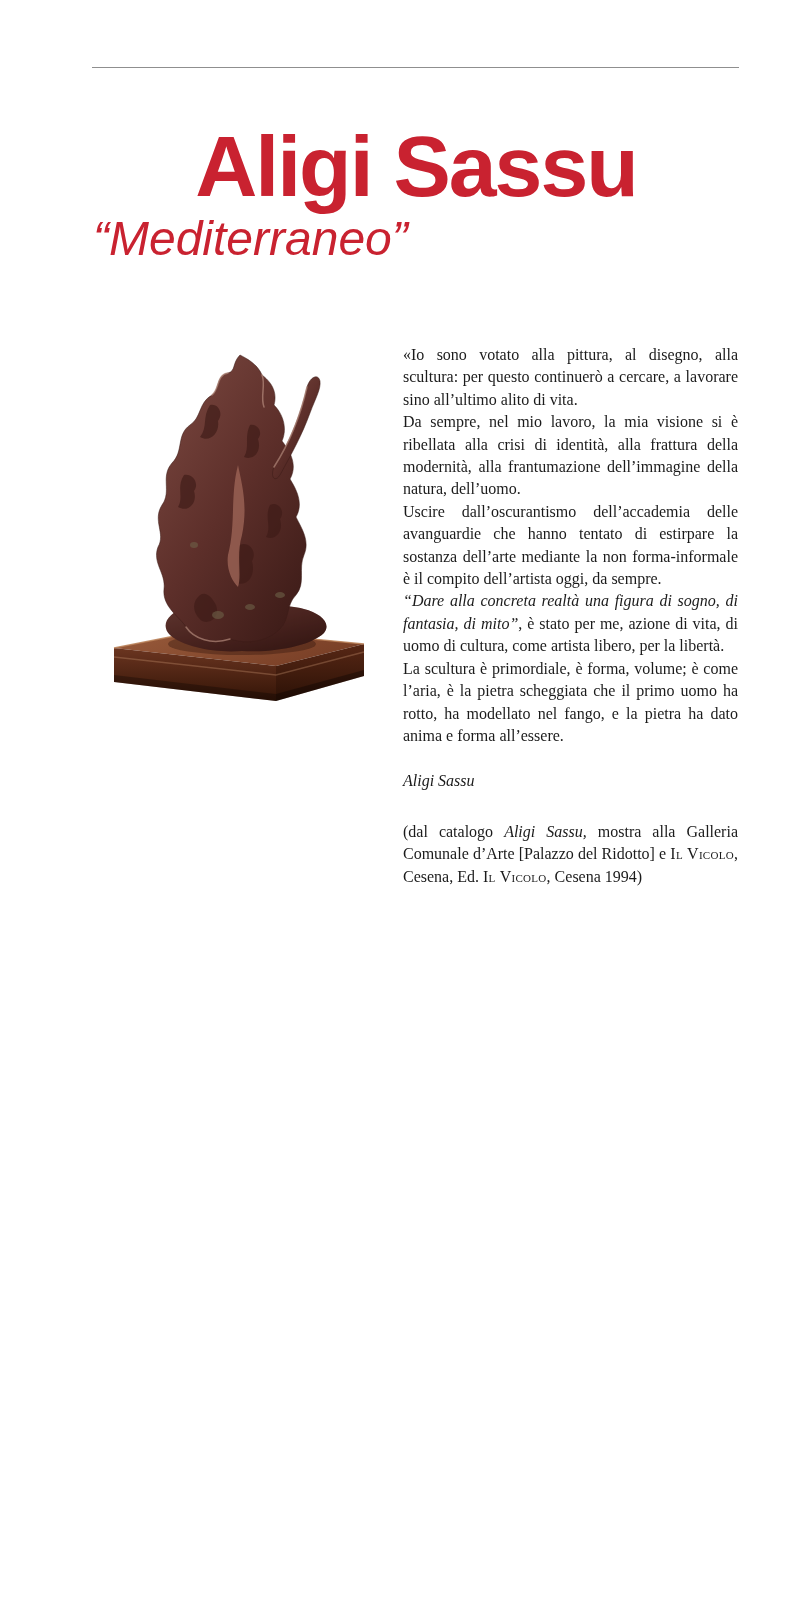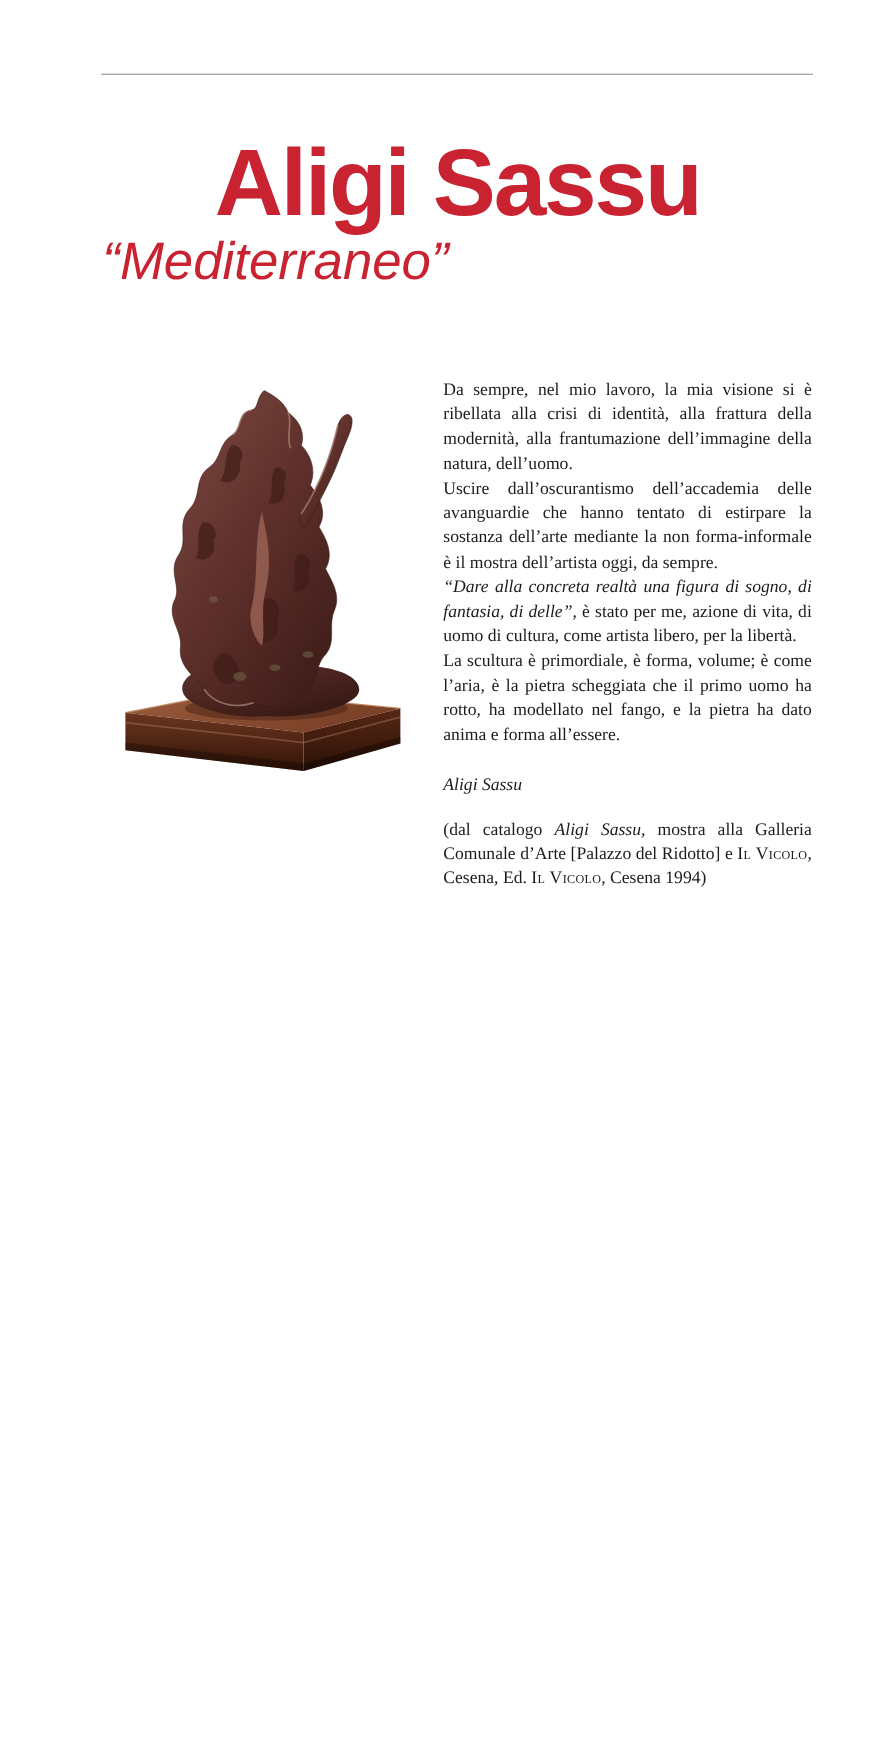--- a/index.html
+++ b/index.html
@@ -52,21 +52,21 @@
   }
   .quote-block p{
     margin:0;
     text-align:justify;
   }
   .run-normal{font-style:normal;}
   .run-italic{font-style:italic;}
   .run-smallcaps{font-variant:small-caps;letter-spacing:0.3px;}
   .credit-block{margin-top:23px;}
   .credit-author{font-style:italic;}
-  .catalog-note{margin-top:18px;text-align:justify;}
+  .catalog-note{margin-top:28px;text-align:justify;}
   .footer{
     position:absolute;
     left:0;right:0;top:1452px;
     text-align:center;
   }
   .logo-wrap{display:inline-block;line-height:0;}
   .venue-name{
     position:absolute;
     left:0;right:0;top:1511px;
     text-align:left;
@@ -148,23 +148,24 @@
         <ellipse cx="128" cy="270" rx="6" ry="4"></ellipse>
         <ellipse cx="160" cy="262" rx="5" ry="3"></ellipse>
         <ellipse cx="104" cy="200" rx="4" ry="3"></ellipse>
         <ellipse cx="190" cy="250" rx="5" ry="3"></ellipse>
       </g>
     </svg>
   </figure>
 
   <div class="text-col">
     <div class="quote-block">
+        <p><span class="run-normal">«Io sono votato alla pittura, al disegno, alla scultura: per questo continuerò a cercare, a lavorare sino all’ultimo alito di vita.</span></p>
         <p><span class="run-normal">Da sempre, nel mio lavoro, la mia visione si è ribellata alla crisi di identità, alla frattura della modernità, alla frantumazione dell’immagine della natura, dell’uomo.</span></p>
-        <p><span class="run-normal">Uscire dall’oscurantismo dell’accademia delle avanguardie che hanno tentato di estirpare la sostanza dell’arte mediante la non forma-informale è il mostra dell’artista oggi, da sempre.</span></p>
-        <p><span class="run-italic">“Dare alla concreta realtà una figura di sogno, di fantasia, di delle”</span><span class="run-normal">, è stato per me, azione di vita, di uomo di cultura, come artista libero, per la libertà.</span></p>
+        <p><span class="run-normal">Uscire dall’oscurantismo dell’accademia delle avanguardie che hanno tentato di estirpare la sostanza dell’arte mediante la non forma-informale è il compito dell’artista oggi, da sempre.</span></p>
+        <p><span class="run-italic">“Dare alla concreta realtà una figura di sogno, di fantasia, di mito”</span><span class="run-normal">, è stato per me, azione di vita, di uomo di cultura, come artista libero, per la libertà.</span></p>
         <p><span class="run-normal">La scultura è primordiale, è forma, volume; è come l’aria, è la pietra scheggiata che il primo uomo ha rotto, ha modellato nel fango, e la pietra ha dato anima e forma all’essere.</span></p>
       </div>
 
     <div class="credit-block">
       <div class="credit-author">Aligi Sassu</div>
     </div>
 
     <div class="catalog-note"><span class="run-normal">(dal catalogo </span><span class="run-italic">Aligi Sassu,</span><span class="run-normal"> mostra alla Galleria Comunale d’Arte [Palazzo del Ridotto] e </span><span class="run-smallcaps">Il Vicolo</span><span class="run-normal">, Cesena, Ed. </span><span class="run-smallcaps">Il Vicolo</span><span class="run-normal">, Cesena 1994)</span></div>
   </div>
 

